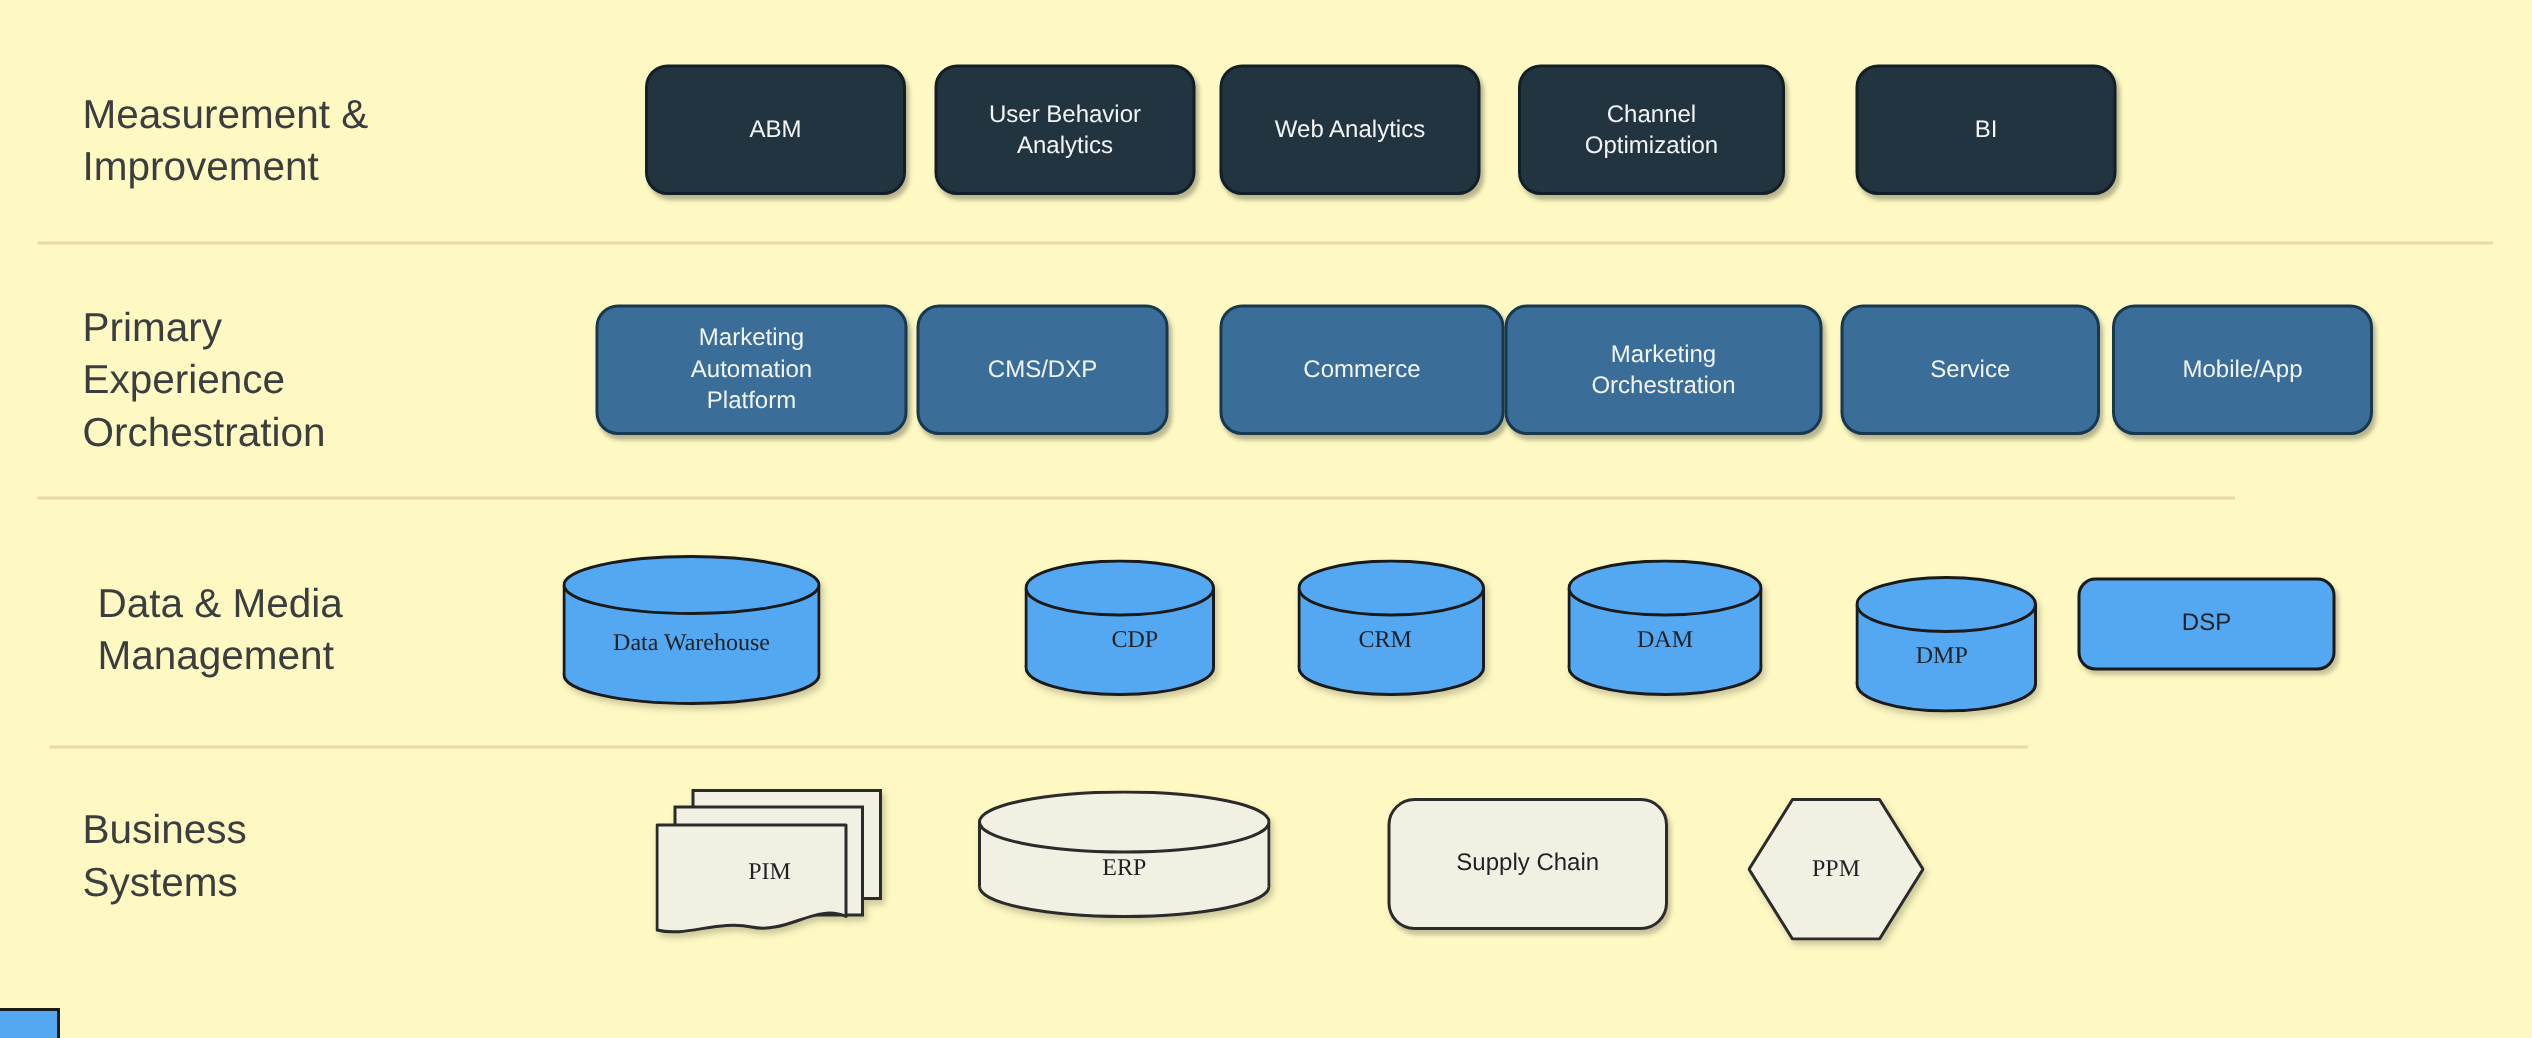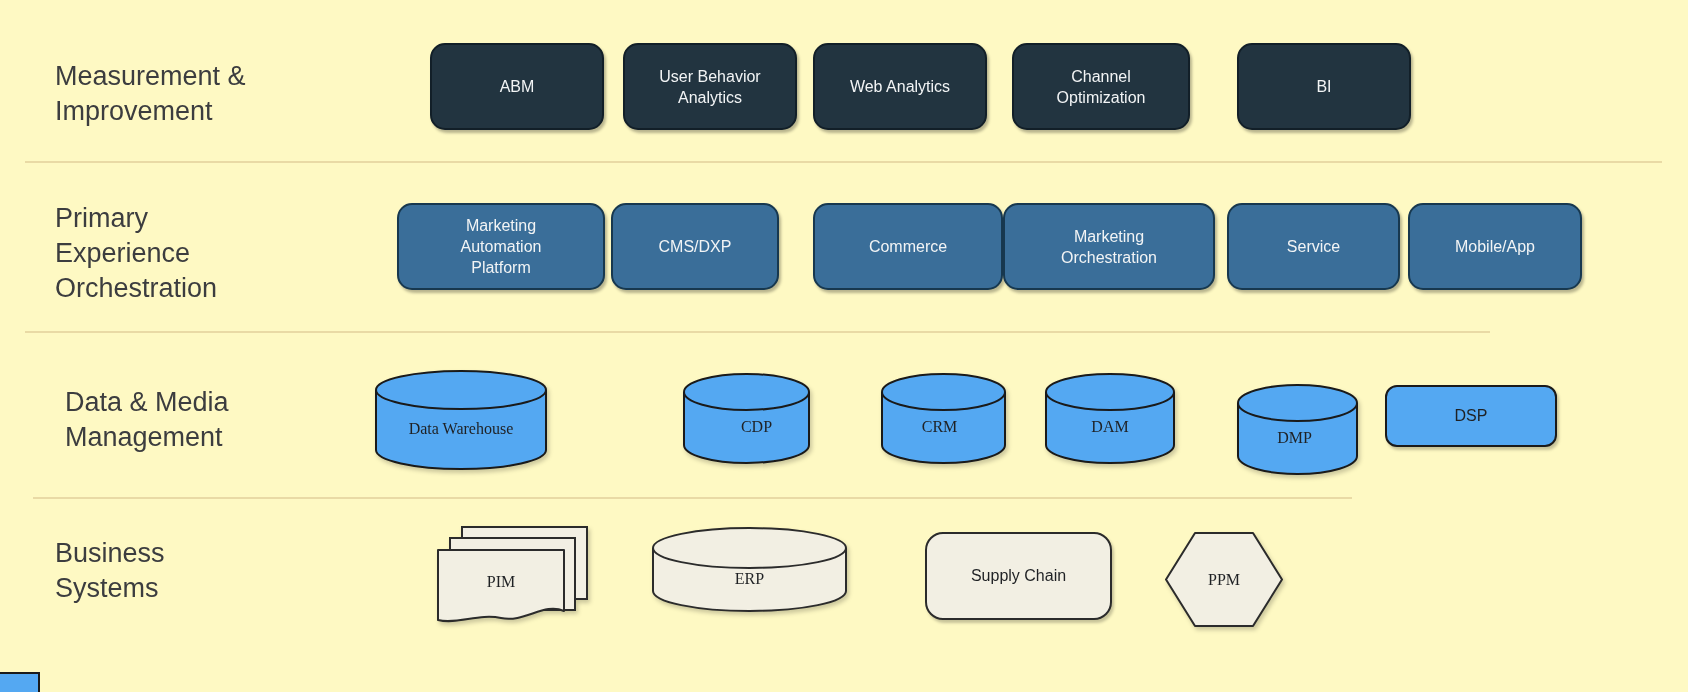--- a/index.html
+++ b/index.html
@@ -98,21 +98,21 @@
     <svg width="127" height="91" viewBox="0 0 127 91">
       <ellipse cx="63.5" cy="72" rx="62.5" ry="18" fill="#54A8F2" stroke="#1A1A1A" stroke-width="2"></ellipse>
       <rect x="1" y="19" width="125" height="53" fill="#54A8F2"></rect>
       <line x1="1" y1="19" x2="1" y2="72" stroke="#1A1A1A" stroke-width="2"></line>
       <line x1="126" y1="19" x2="126" y2="72" stroke="#1A1A1A" stroke-width="2"></line>
       <ellipse cx="63.5" cy="19" rx="62.5" ry="18" fill="#54A8F2" stroke="#1A1A1A" stroke-width="2"></ellipse>
     </svg>
     <div class="shape-label" style="left:0;right:0;top:19px;bottom:2px;">CDP</div>
   </div>
 
-  <div class="shape" style="left:865px;top:373px;width:117px;height:91px;margin-left:16px;">
+  <div class="shape" style="left:865px;top:373px;width:117px;height:91px;">
     <svg width="125" height="91" viewBox="0 0 125 91">
       <ellipse cx="62.5" cy="72" rx="61.5" ry="18" fill="#54A8F2" stroke="#1A1A1A" stroke-width="2"></ellipse>
       <rect x="1" y="19" width="123" height="53" fill="#54A8F2"></rect>
       <line x1="1" y1="19" x2="1" y2="72" stroke="#1A1A1A" stroke-width="2"></line>
       <line x1="124" y1="19" x2="124" y2="72" stroke="#1A1A1A" stroke-width="2"></line>
       <ellipse cx="62.5" cy="19" rx="61.5" ry="18" fill="#54A8F2" stroke="#1A1A1A" stroke-width="2"></ellipse>
     </svg>
     <div class="shape-label" style="left:0;right:0;top:19px;bottom:2px;">CRM</div>
   </div>
 
@@ -141,21 +141,21 @@
   <div class="rrect blue" style="left:1385px;top:385px;width:172px;height:62px;">
       <span>DSP</span>
     </div>
 
   <div class="shape" style="left:437px;top:526px;width:152px;height:100px;">
     <svg width="152" height="100" viewBox="0 0 152 100">
       <rect x="25" y="1" width="125" height="72" fill="#F2EFE3" stroke="#2B2B2B" stroke-width="2"></rect>
       <rect x="13" y="12" width="125" height="72" fill="#F2EFE3" stroke="#2B2B2B" stroke-width="2"></rect>
       <path d="M1 24 L127 24 L127 85 C107 76 88 97 64 92 C42 87 20 99 1 94 Z" fill="#F2EFE3" stroke="#2B2B2B" stroke-width="2" stroke-linejoin="round"></path>
     </svg>
-    <div class="shape-label" style="left:1px;top:24px;width:126px;height:64px;">PIM</div>
+    <div class="shape-label" style="left:1px;top:24px;width:150px;height:64px;">PIM</div>
   </div>
 
   <div class="shape" style="left:652px;top:527px;width:195px;height:85px;">
     <svg width="195" height="85" viewBox="0 0 195 85">
       <ellipse cx="97.5" cy="64" rx="96.5" ry="20" fill="#F2EFE3" stroke="#2B2B2B" stroke-width="2"></ellipse>
       <rect x="1" y="21" width="193" height="43" fill="#F2EFE3"></rect>
       <line x1="1" y1="21" x2="1" y2="64" stroke="#2B2B2B" stroke-width="2"></line>
       <line x1="194" y1="21" x2="194" y2="64" stroke="#2B2B2B" stroke-width="2"></line>
       <ellipse cx="97.5" cy="21" rx="96.5" ry="20" fill="#F2EFE3" stroke="#2B2B2B" stroke-width="2"></ellipse>
     </svg>

